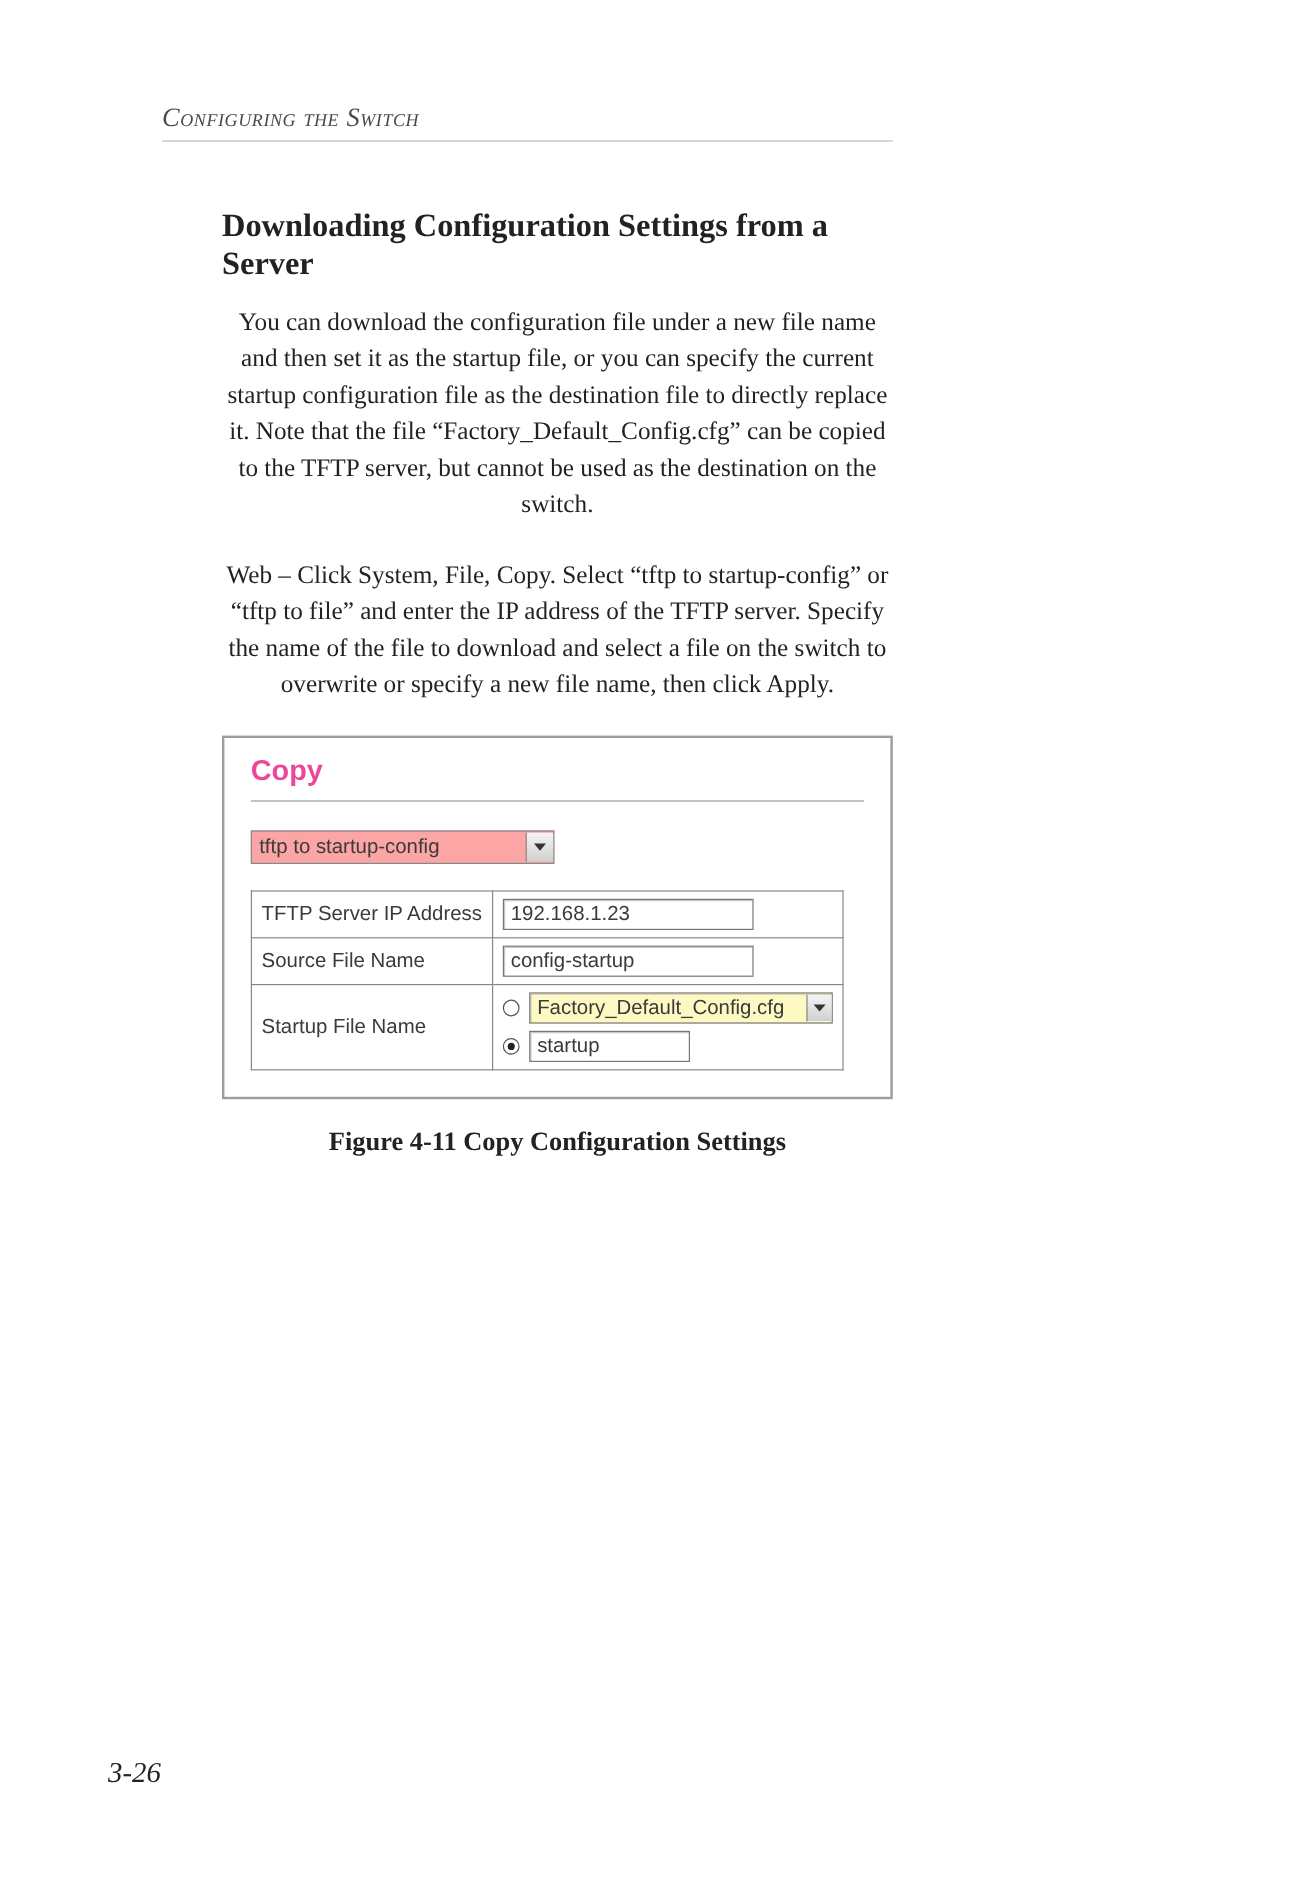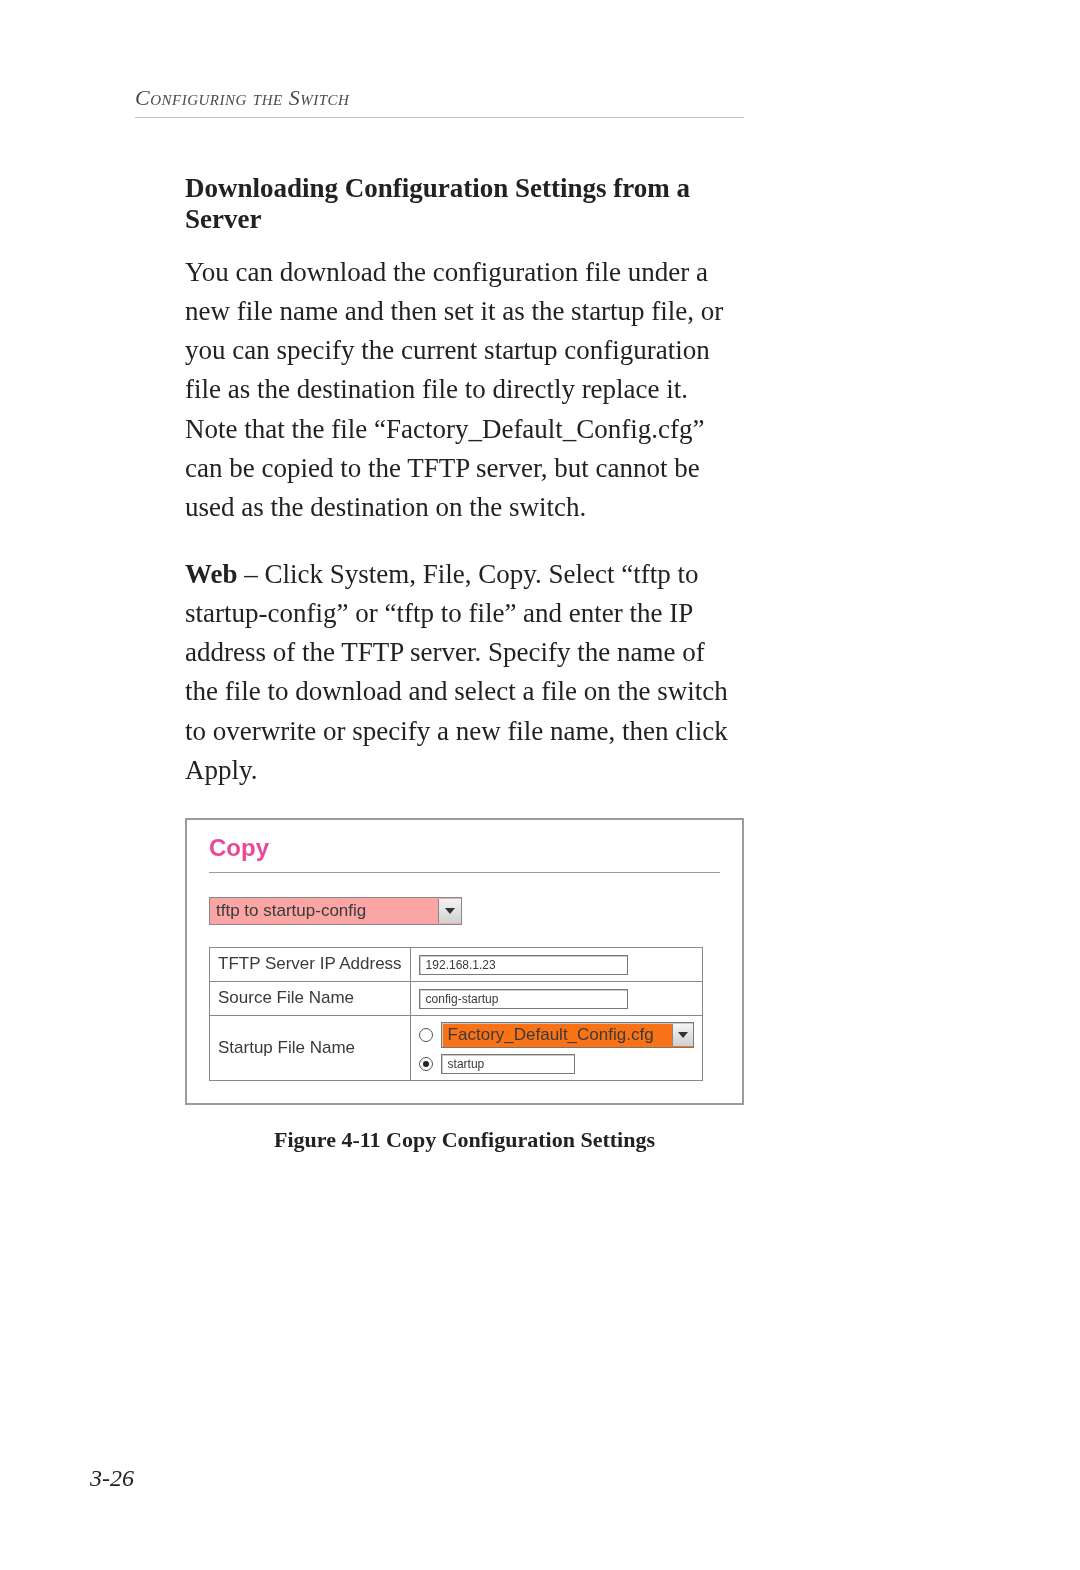--- a/index.html
+++ b/index.html
@@ -32,26 +32,27 @@
   }
   .content {
     margin-left: 50px;
   }
   h2.section-title {
     font-size: 27px;
     font-weight: bold;
     margin: 0 0 18px 0;
   }
   p.body {
-    font-size: 27px;
+    font-size: 21px;
     line-height: 1.45;
     margin: 0 0 28px 0;
+    text-align: center;
   }
   .lead {
-    font-weight: bold;
+    font-weight: normal;
   }
   .screenshot {
     border: 2px solid #9c9c9c;
     margin-top: 14px;
     padding: 14px 22px 22px 22px;
     font-family: Arial, Helvetica, sans-serif;
     color: #3a3a3a;
   }
   .shot-title {
     font-weight: bold;
@@ -101,21 +102,21 @@
     border: 1px solid #888;
     padding: 6px 8px;
     vertical-align: middle;
     background: #fff;
   }
   .txt-input {
     display: inline-block;
     border: 1px solid #777;
     padding: 2px 6px;
     min-width: 195px;
-    font-size: 12px;
+    font-size: 17px;
     background: #fff;
     box-shadow: inset 1px 1px 0 #c9c9c9;
   }
   .row-stack .opt {
     display: flex;
     align-items: center;
     gap: 8px;
     margin-bottom: 6px;
   }
   .row-stack .opt:last-child { margin-bottom: 0; }
@@ -133,21 +134,21 @@
     position:absolute;
     width:6px;height:6px;
     border-radius:50%;
     background:#222;
     top:3px; left:3px;
   }
   .mini-select {
     display:inline-flex;
     align-items:center;
     border:1px solid #777;
-    background:#f97316;
+    background:#fef9c3;
     box-shadow: inset 1px 1px 0 #c9c9c9;
   }
   .mini-select .lbl { padding:2px 6px; min-width:218px; }
   .mini-select .btn {
     width:20px;height:22px;border-left:1px solid #888;
     background:linear-gradient(#f4f4f4,#d0d0d0);
     display:flex;align-items:center;justify-content:center;
   }
   .figure-caption {
     text-align: center;

